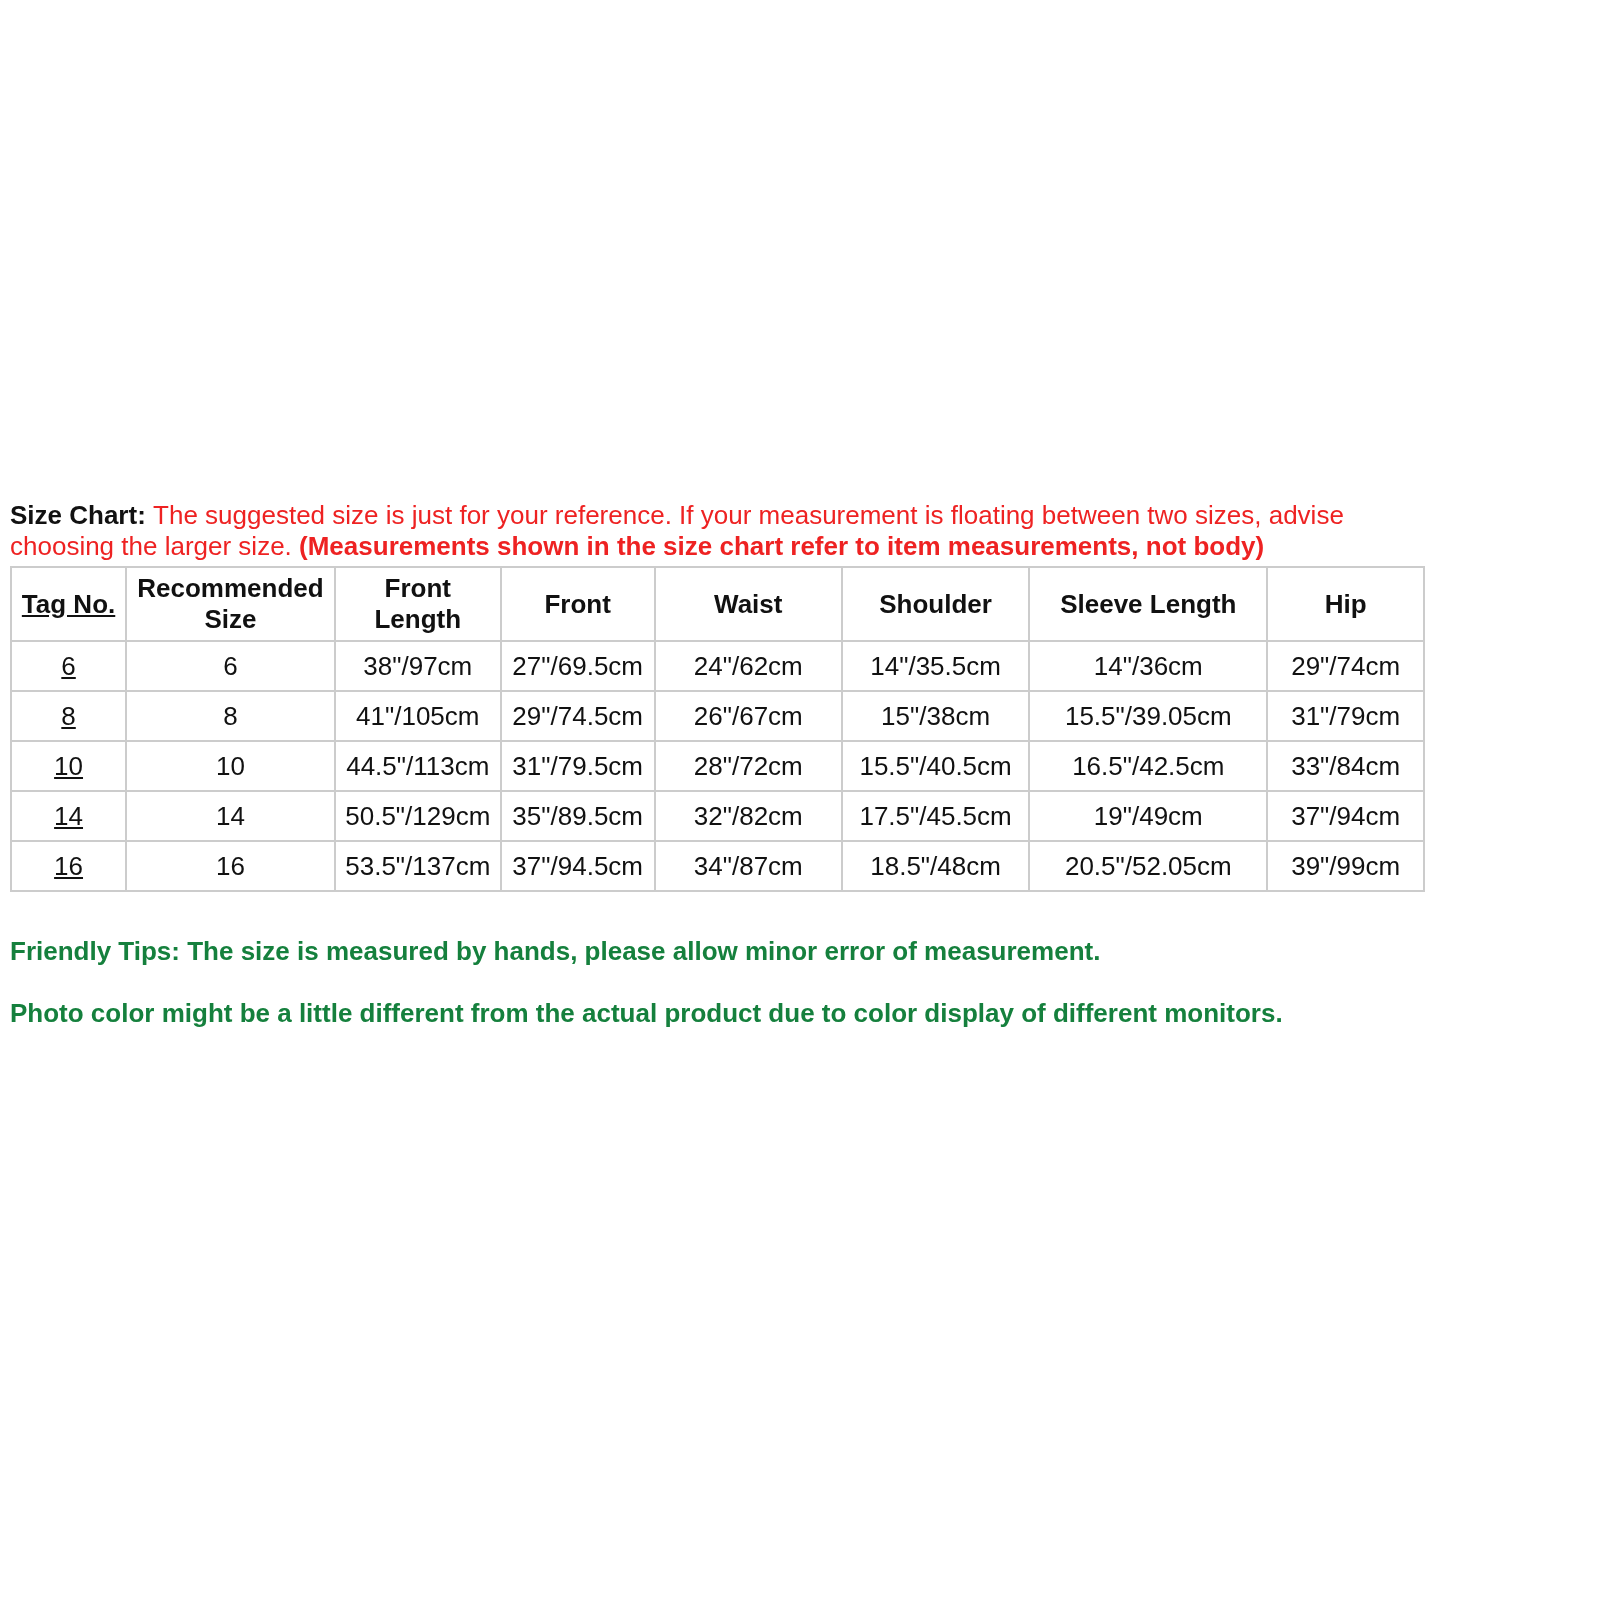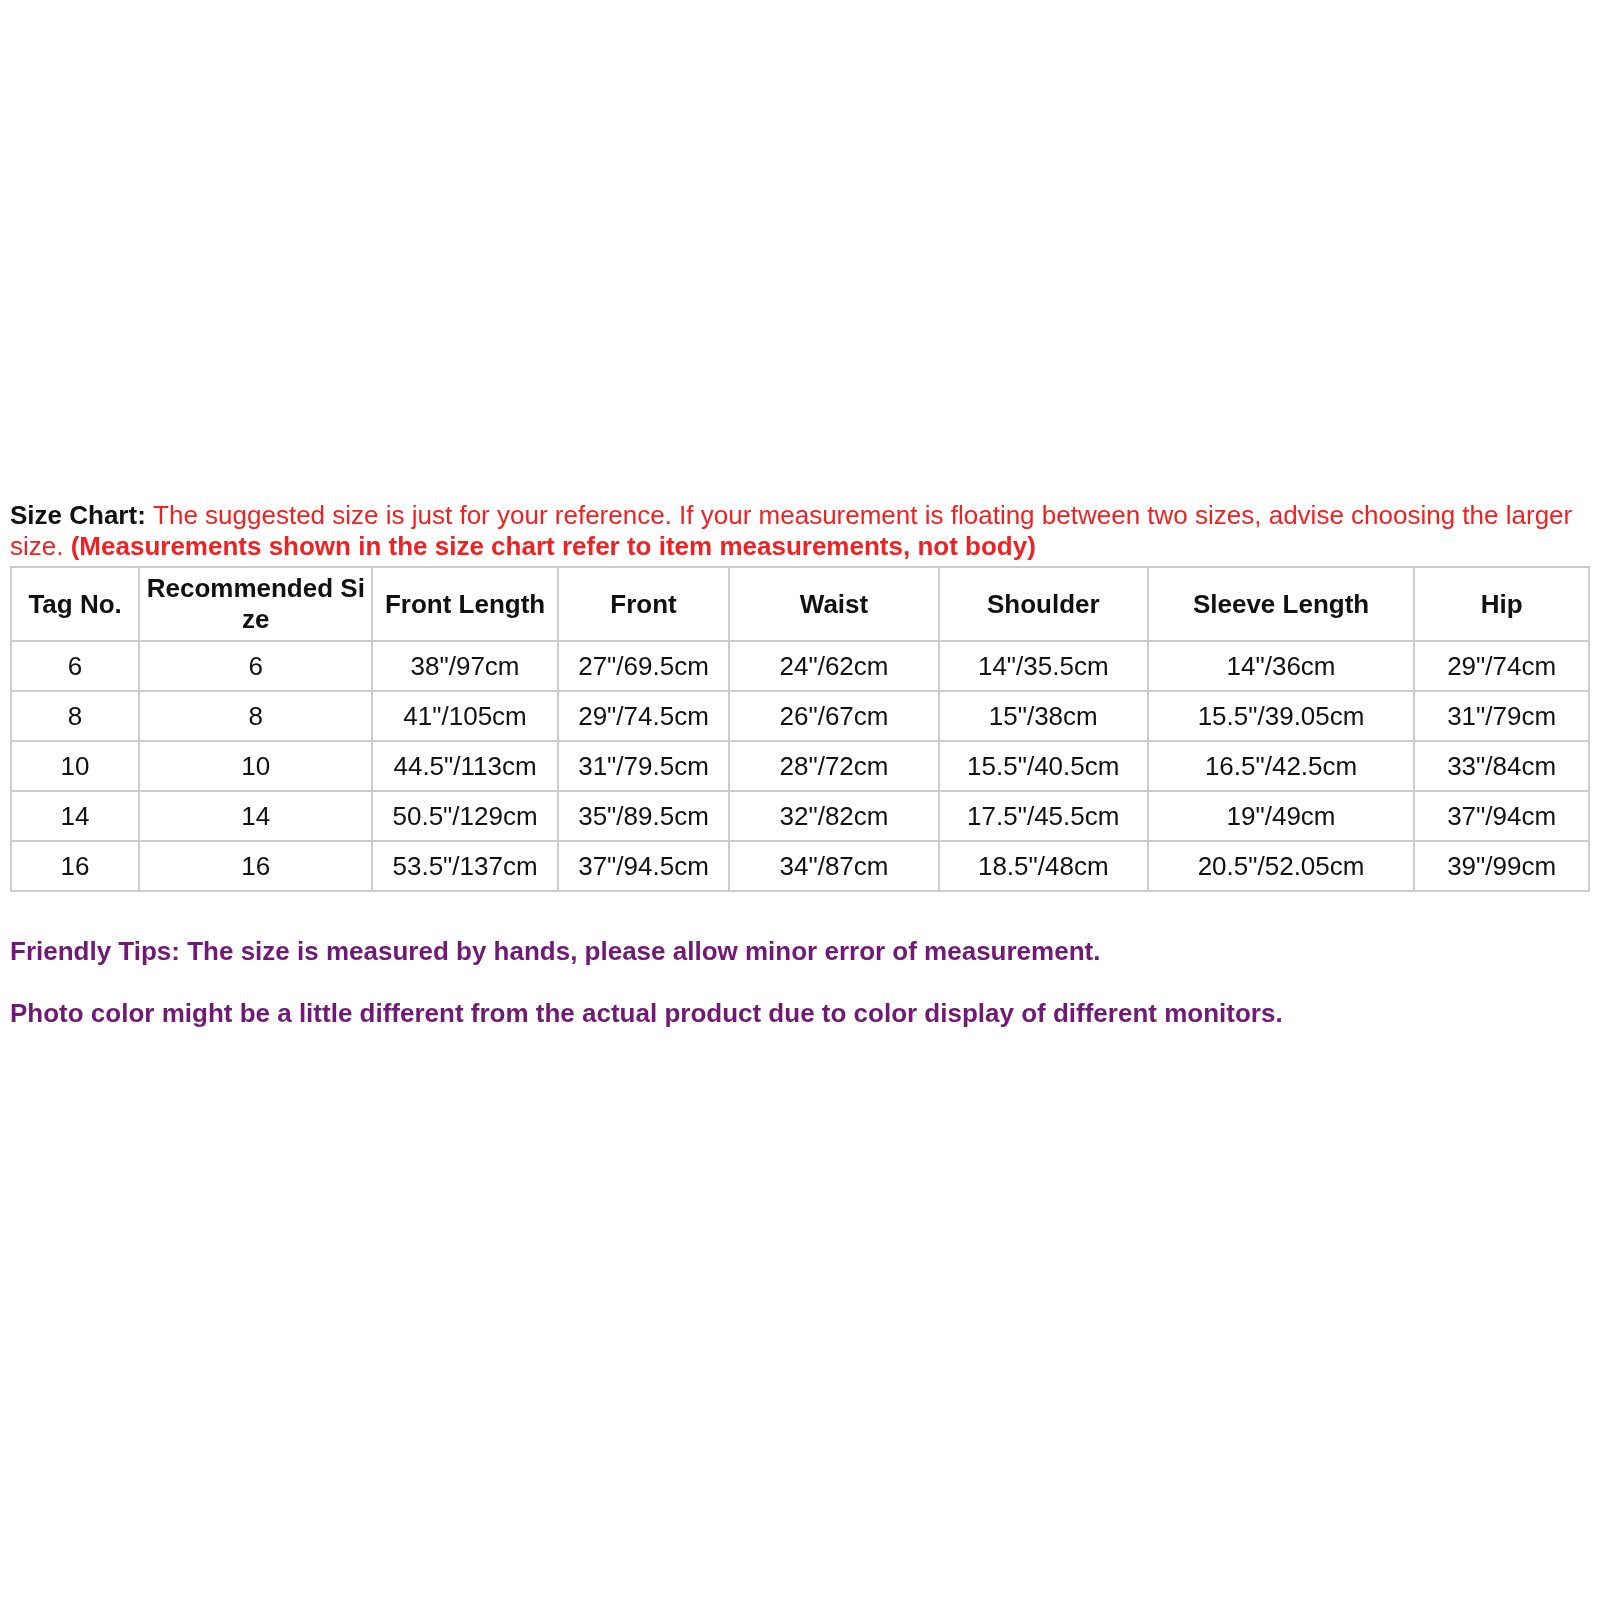--- a/index.html
+++ b/index.html
@@ -6,21 +6,21 @@
   body {
     width: 1600px; height: 1600px;
     background: #ffffff;
     font-family: "Liberation Sans", sans-serif;
     position: relative;
     color: #111111;
   }
   .content {
     position: absolute;
     top: 500px; left: 10px;
-    width: 1580px;
+    width: 1415px;
   }
   .intro {
     margin: 0 0 5px 0;
     font-size: 26px;
     line-height: 1.18;
     color: #111111;
   }
   .intro-label { font-weight: bold; color: #111111; }
   .red-note { color: #ee2222; font-weight: normal; }
   .red-note-bold { color: #ee2222; font-weight: bold; }
@@ -42,34 +42,34 @@
   }
   .size-chart th {
     font-weight: bold;
     height: 68px;
   }
   .size-chart th:nth-child(2) { word-break: break-all; border-radius: 21px; }
   .size-chart td {
     font-weight: normal;
     height: 44px;
   }
-  .size-chart th:nth-child(1), .size-chart td:nth-child(1) { width: 7.9%; }
+  .size-chart th:nth-child(1), .size-chart td:nth-child(1) { width: 7.9%; text-decoration: underline; }
   .size-chart th:nth-child(2), .size-chart td:nth-child(2) { width: 14.9%; }
   .size-chart th:nth-child(3), .size-chart td:nth-child(3) { width: 11.7%; }
   .size-chart th:nth-child(4), .size-chart td:nth-child(4) { width: 10.8%; }
   .size-chart th:nth-child(5), .size-chart td:nth-child(5) { width: 13.3%; margin-left: 47px; }
   .size-chart th:nth-child(6), .size-chart td:nth-child(6) { width: 13.3%; margin-top: 20px; }
   .size-chart th:nth-child(7), .size-chart td:nth-child(7) { width: 17.1%; }
   .size-chart th:nth-child(8), .size-chart td:nth-child(8) { width: 11.0%; }
 
   .tip {
     margin: 0;
     font-size: 26px;
     font-weight: bold;
-    color: #701a75;
+    color: #15803d;
     line-height: 1.2;
   }
   .tip-1 { margin-top: 44px; }
   .tip-2 { margin-top: 30px; }
 </style>
 </head>
 <body>
 
 <div class="content">
 

